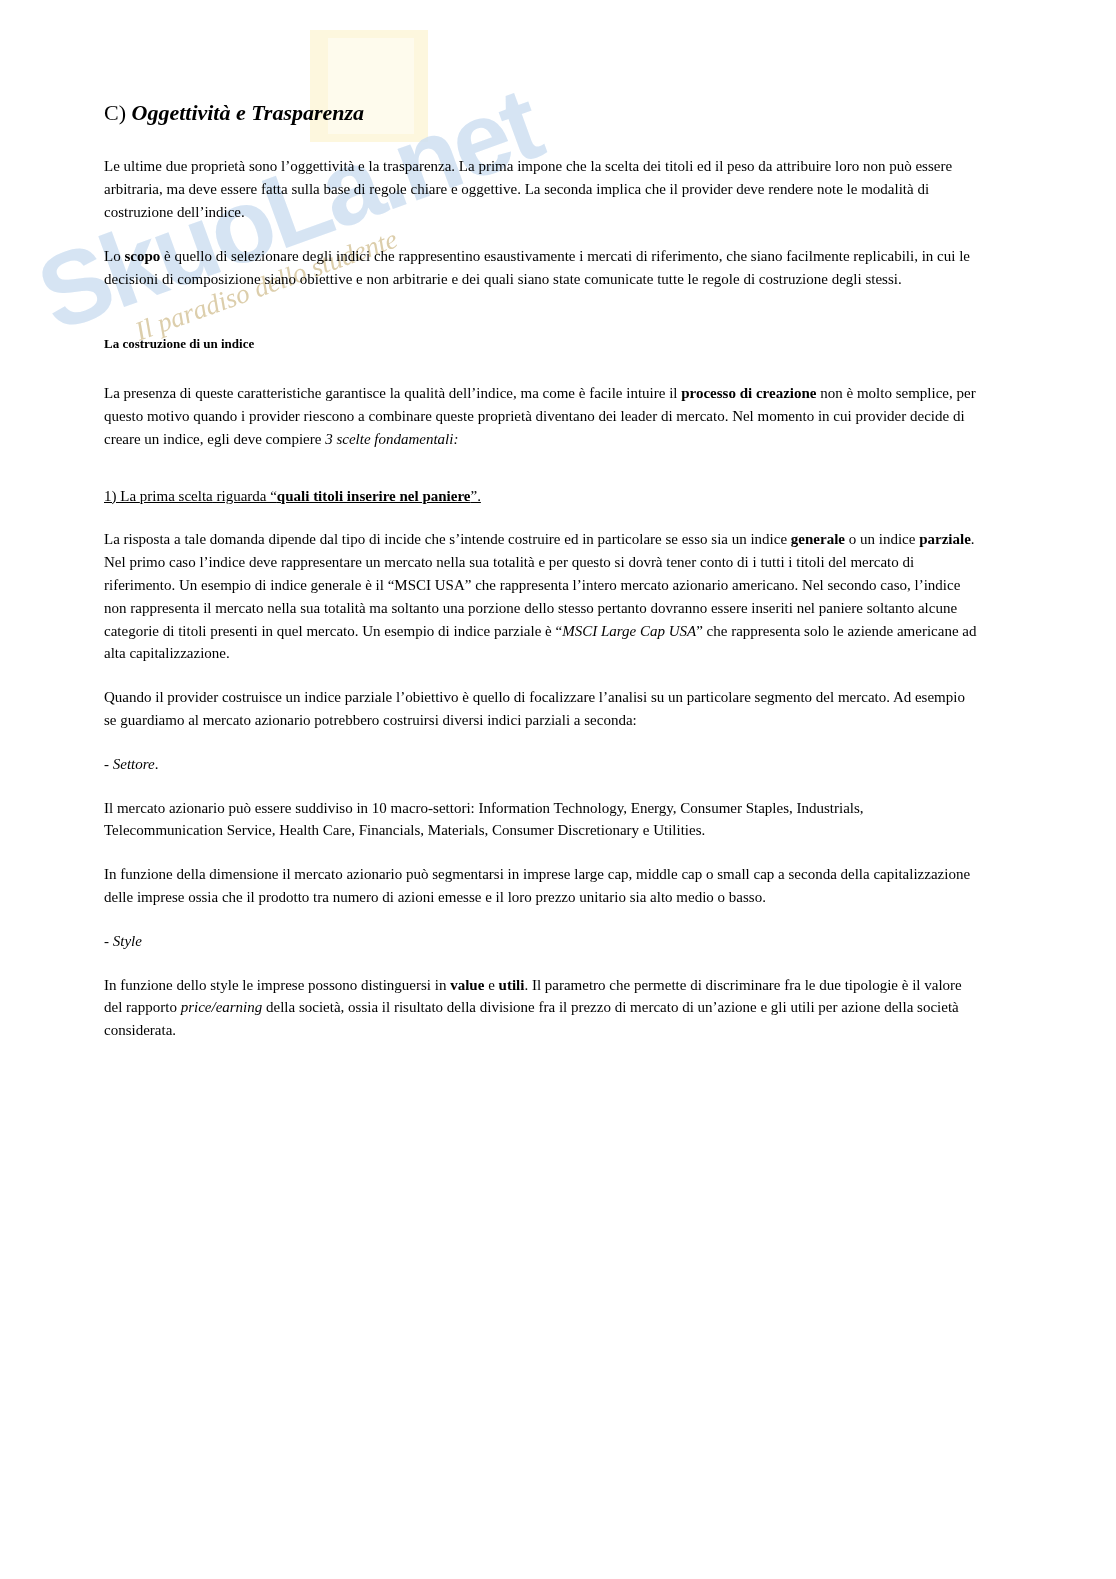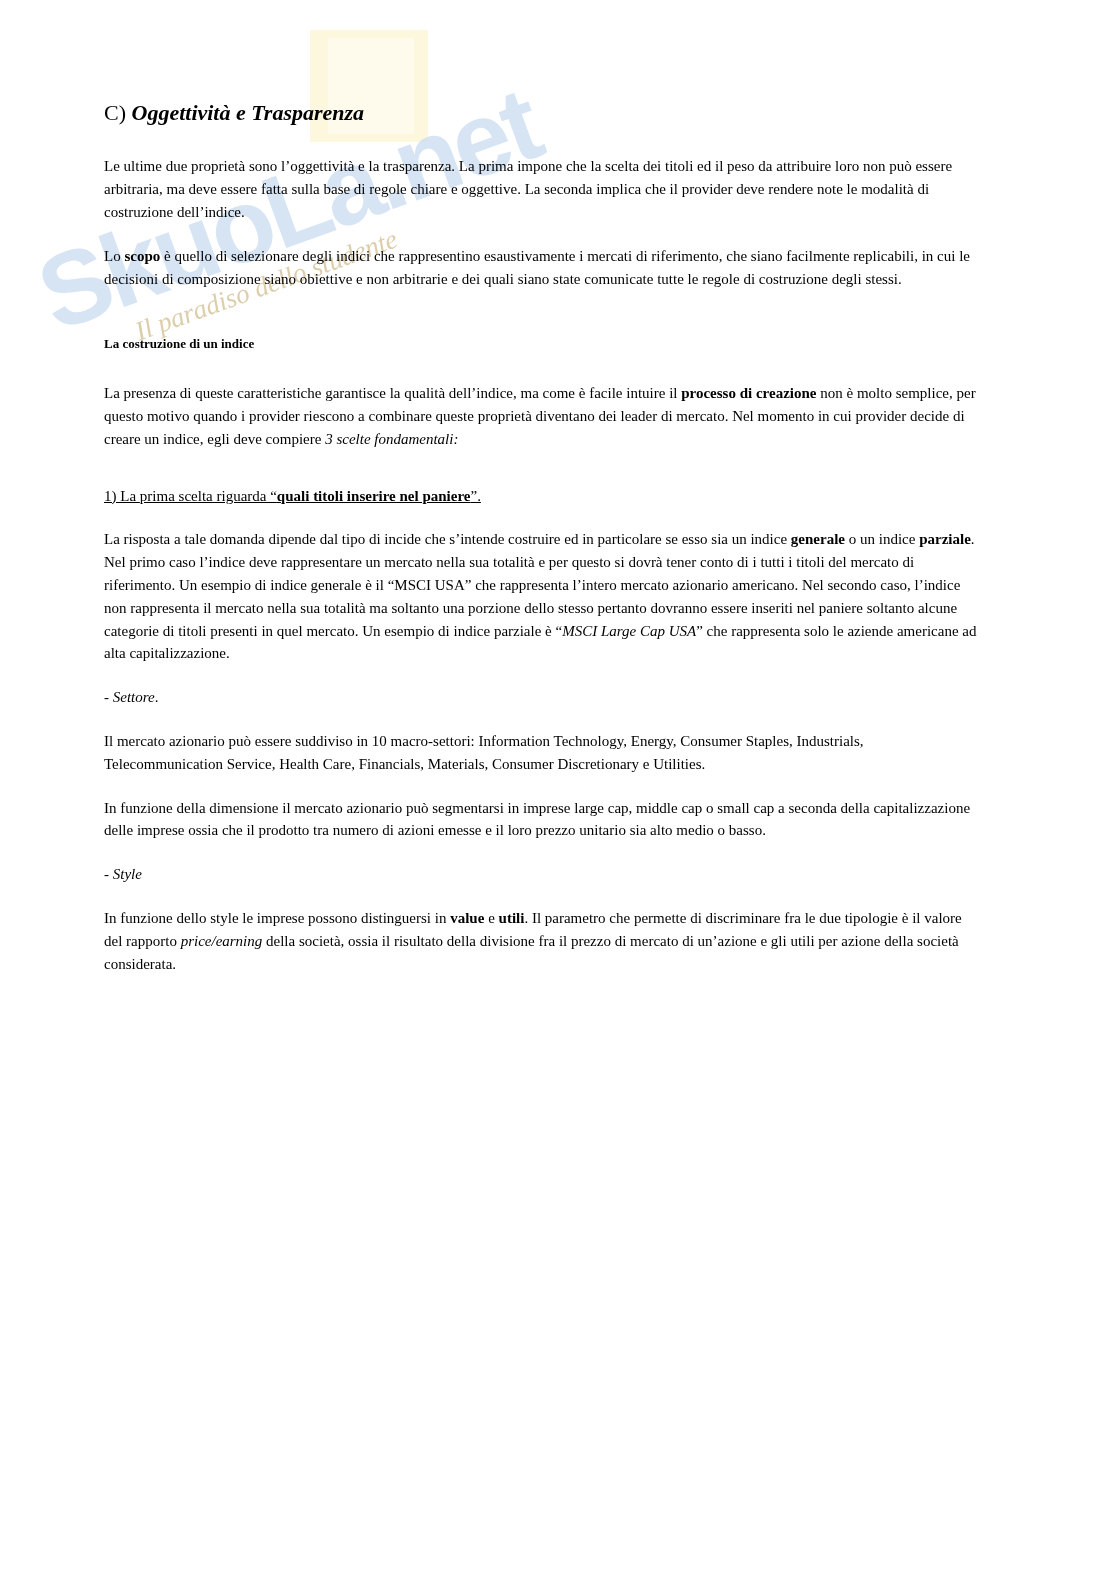--- a/index.html
+++ b/index.html
@@ -132,20 +132,21 @@
     </p>
 
     <p class="gap-top">
       <span>1) La </span><u>prima scelta</u><span> riguarda “</span><b>quali titoli inserire nel paniere</b><span>”.</span>
     </p>
 
     <p>
       <span>La risposta a tale domanda dipende dal tipo di incide che s’intende costruire ed in particolare se esso sia un indice </span><b>generale</b><span> o un indice </span><b>parziale</b><span>. Nel primo caso l’indice deve rappresentare un mercato nella sua totalità e per questo si dovrà tener conto di i tutti i titoli del mercato di riferimento. Un esempio di indice generale è il “MSCI USA” che rappresenta l’intero mercato azionario americano. Nel secondo caso, l’indice non rappresenta il mercato nella sua totalità ma soltanto una porzione dello stesso pertanto dovranno essere inseriti nel paniere soltanto alcune categorie di titoli presenti in quel mercato. Un esempio di indice parziale è  “</span><i>MSCI Large Cap USA</i><span>” che rappresenta solo le aziende americane ad alta capitalizzazione.</span>
     </p>
 
+    <p>Quando il provider costruisce un indice parziale l’obiettivo è quello di focalizzare l’analisi su un particolare segmento del mercato. Ad esempio se guardiamo al mercato azionario potrebbero costruirsi diversi indici parziali a seconda:</p>
 
     <p>
       <span>- </span><i>Settore</i><span>.</span>
     </p>
 
     <p>Il mercato azionario può essere suddiviso in 10 macro-settori: Information Technology, Energy, Consumer Staples, Industrials, Telecommunication Service, Health Care, Financials, Materials, Consumer Discretionary e Utilities.</p>
 
 
     <p>In funzione della dimensione il mercato azionario può segmentarsi in imprese large cap, middle cap o small cap a seconda della capitalizzazione delle imprese ossia che il prodotto tra numero di azioni emesse e il loro prezzo unitario sia alto medio o basso.</p>
 

